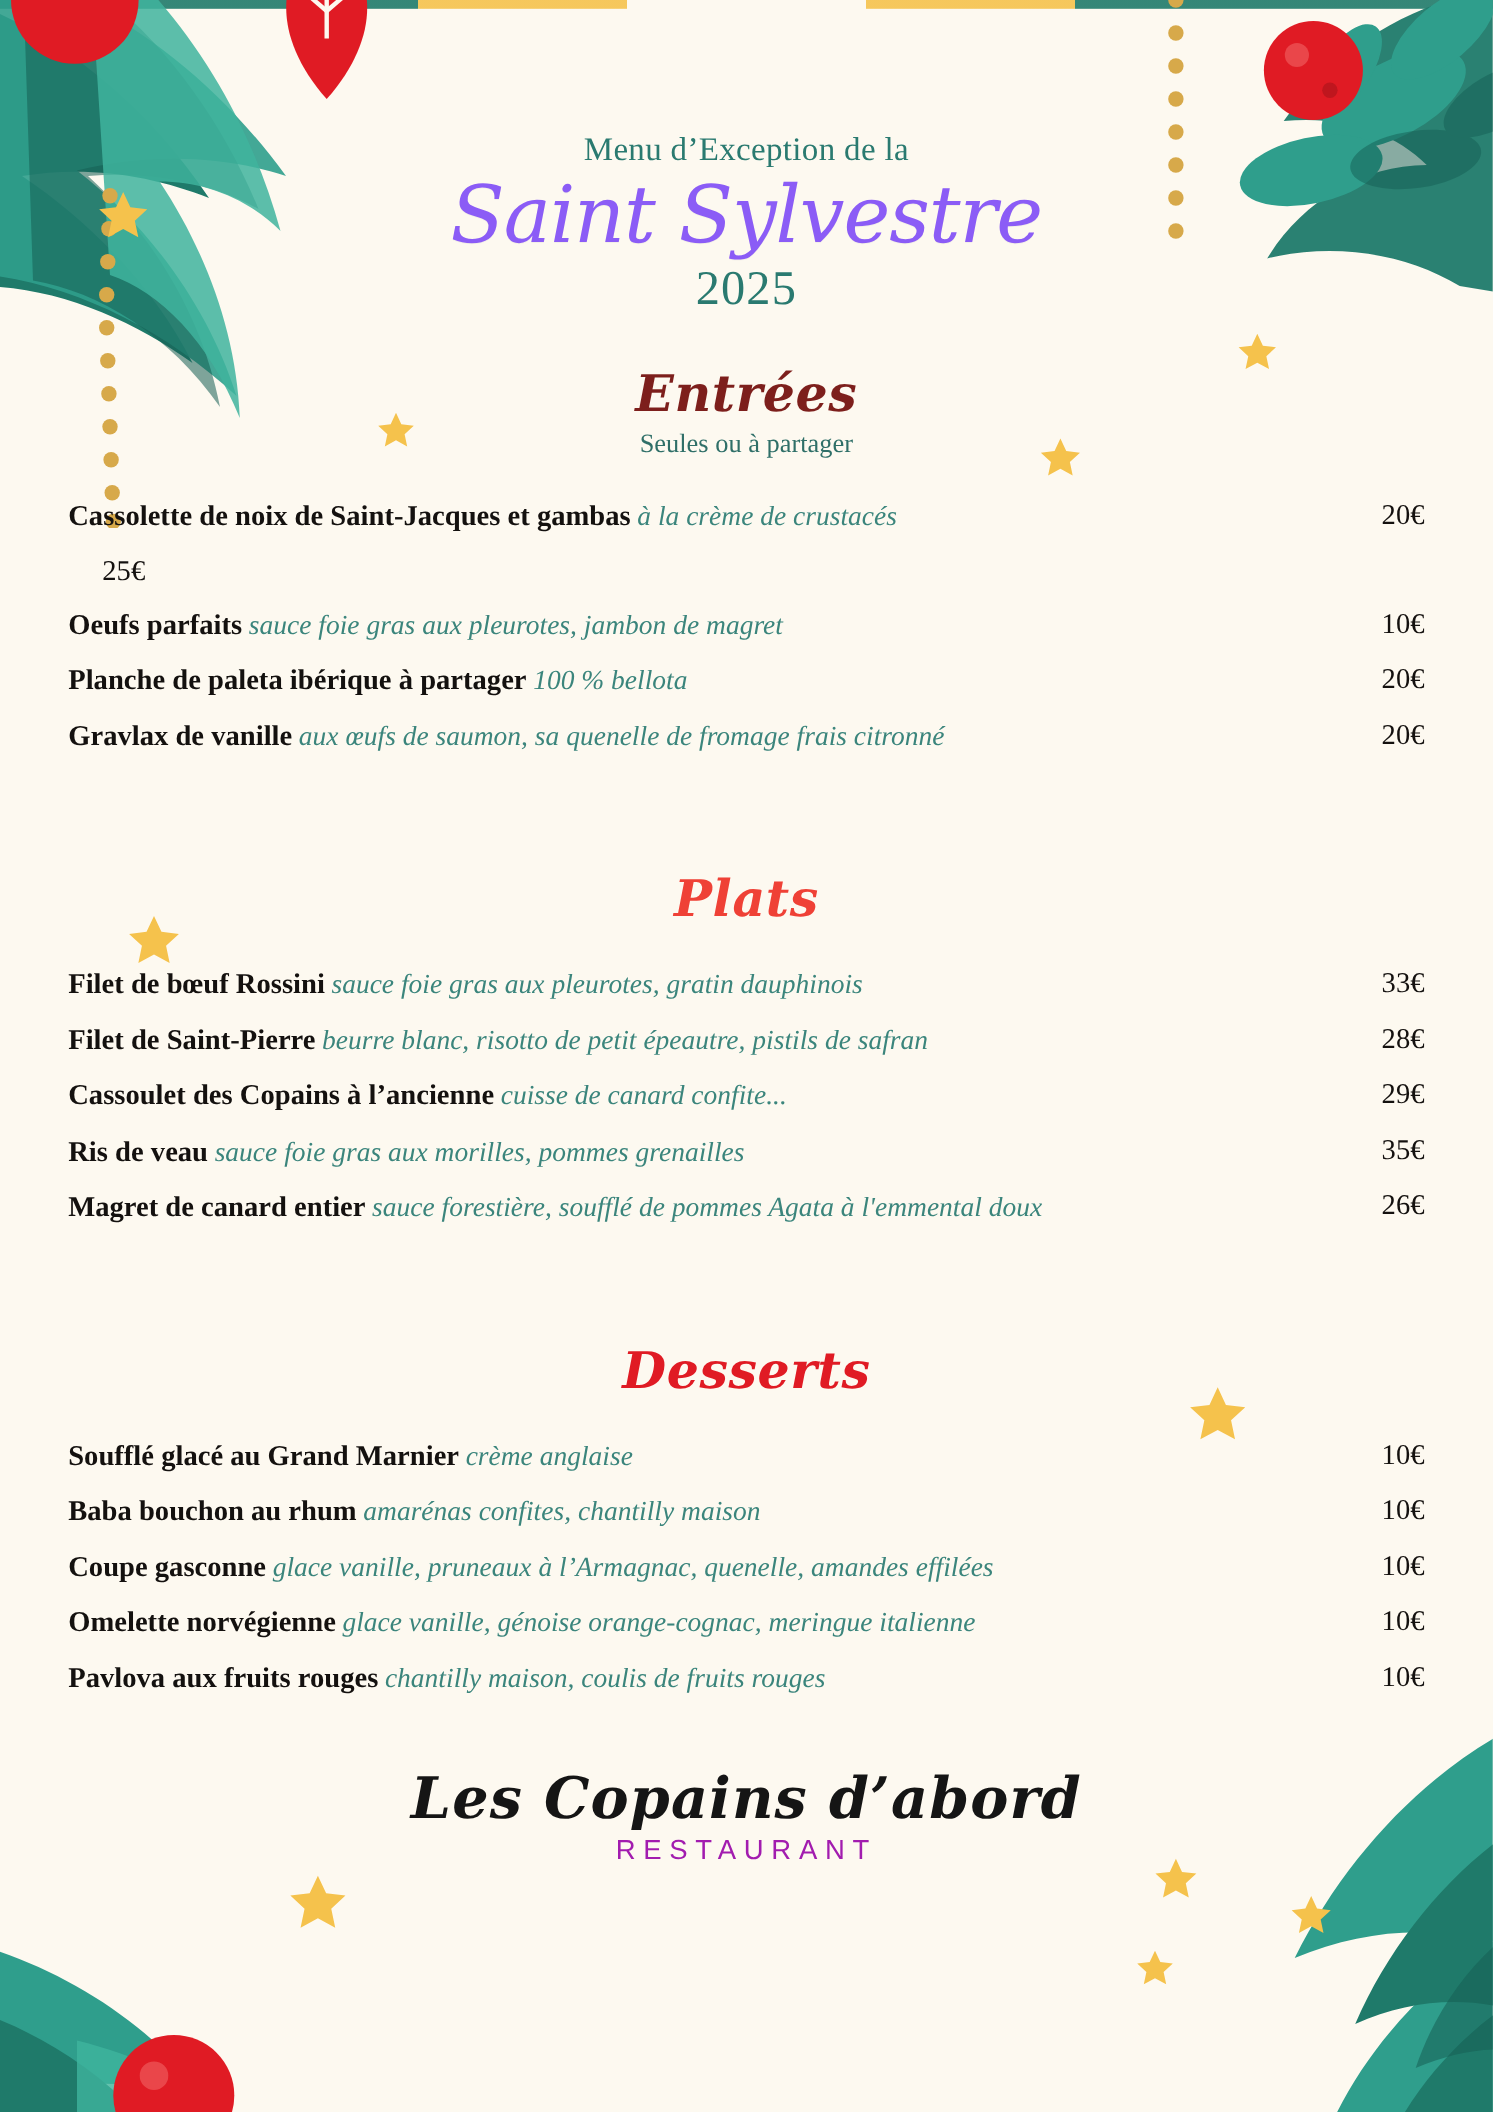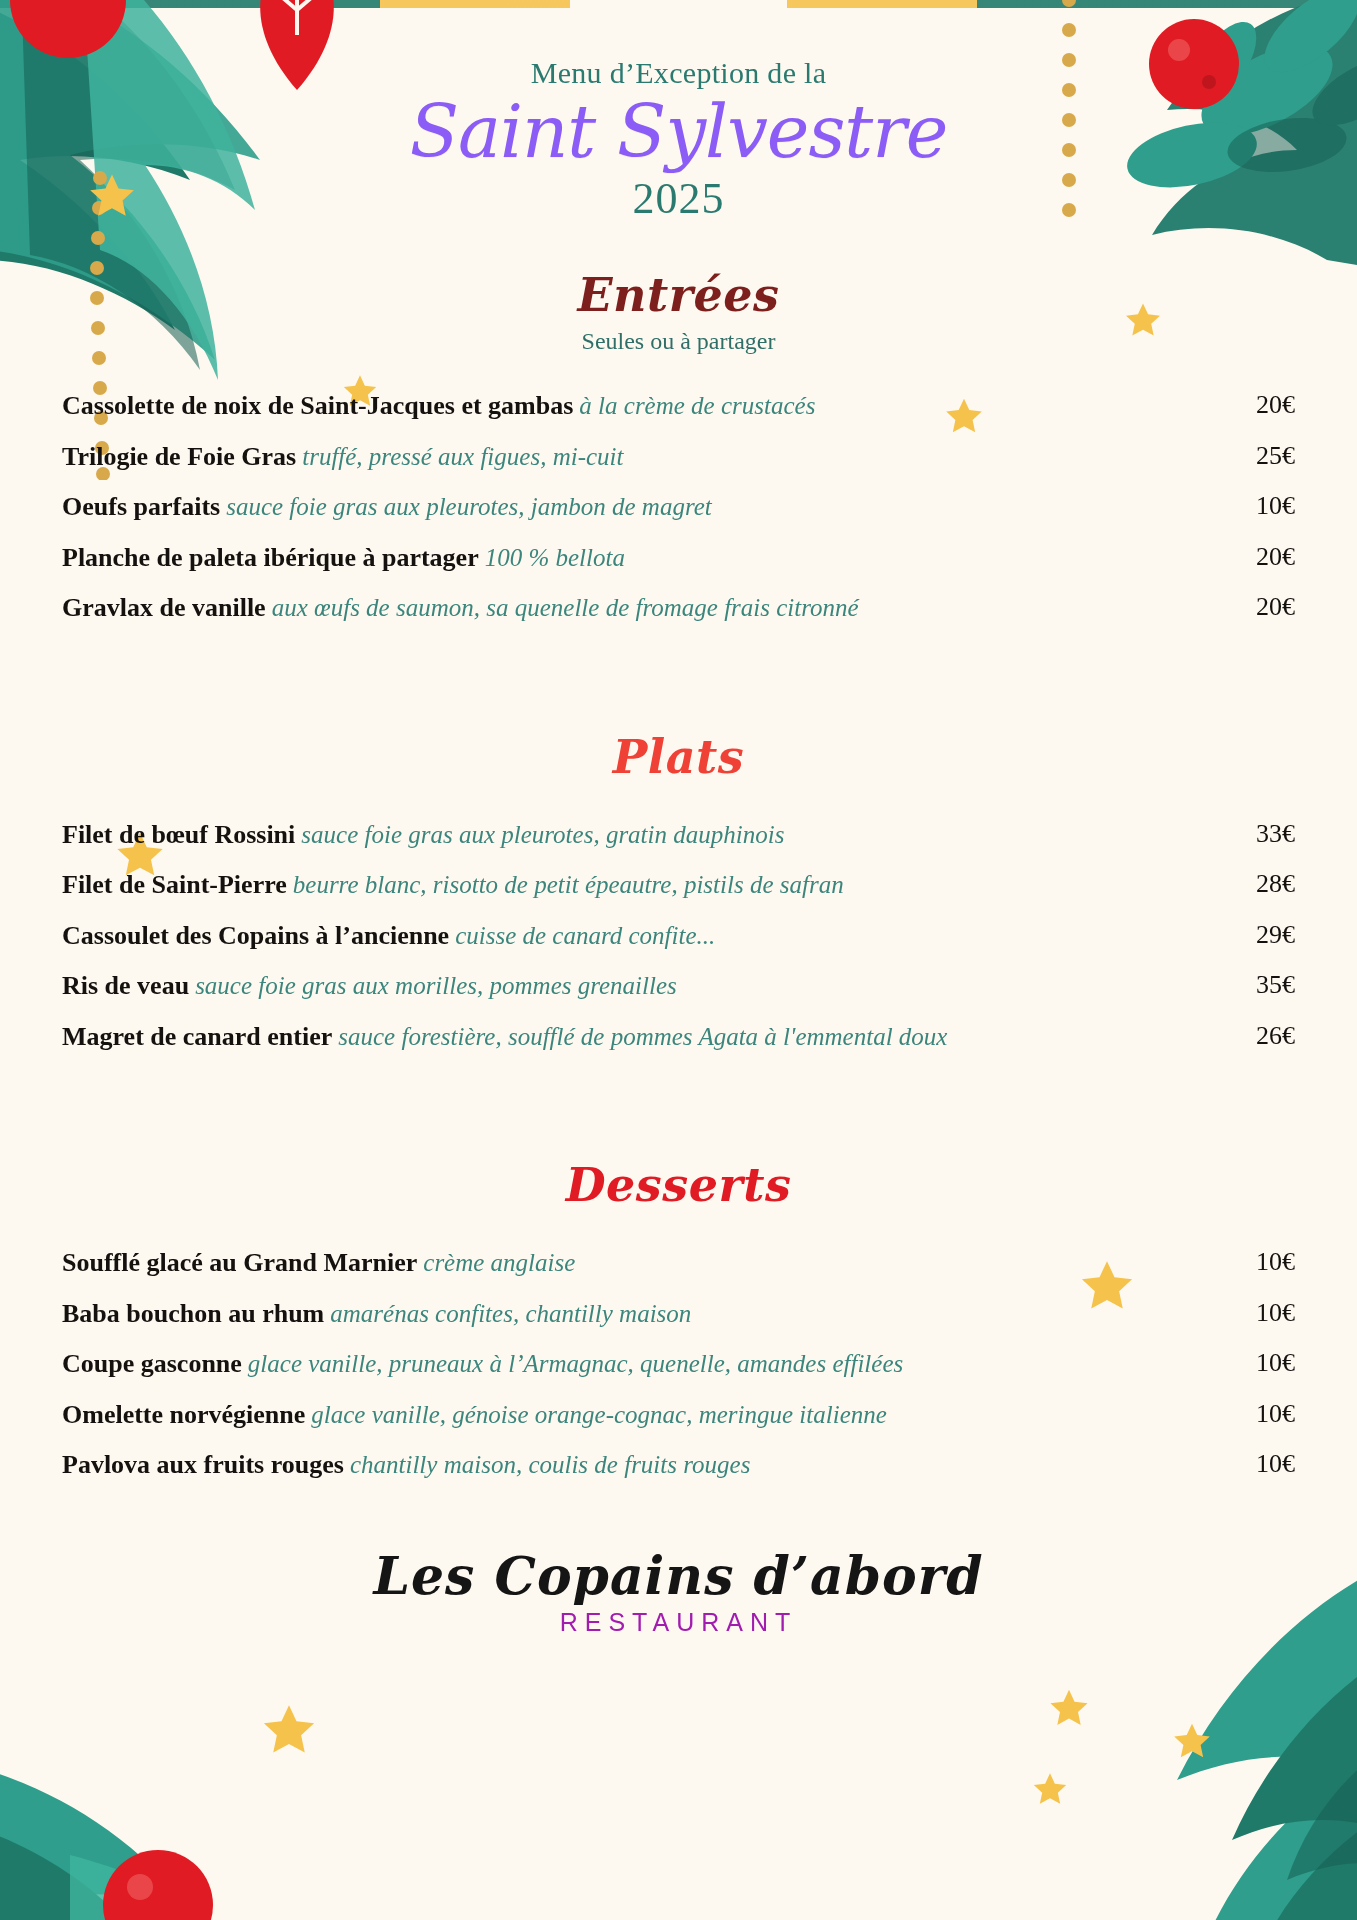--- a/index.html
+++ b/index.html
@@ -36,21 +36,21 @@
     position: relative;
     z-index: 5;
     width: 1357px;
     height: 1920px;
     box-sizing: border-box;
     padding: 0 62px;
   }
 
   .header {
     text-align: center;
-    padding-top: 56px;
+    padding-top: 119px;
   }
   .header .eyebrow {
     font-family: "Liberation Serif", serif;
     font-size: 30px;
     color: #2a7a70;
     letter-spacing: .3px;
   }
   .header .title {
     font-family: "DejaVu Serif", serif;
     font-style: italic;
@@ -353,23 +353,20 @@
     <div class="items">
 
       <div class="item">
         <div class="names">
           <span class="name">Cassolette de noix de Saint-Jacques et gambas</span><span class="desc">à la crème de crustacés</span>
         </div>
         <div class="price">20€</div>
       </div>
 
       <div class="item">
-        <div class="names">
-          <span class="name">Trilogie de Foie Gras</span><span class="desc">truffé, pressé aux  figues, mi-cuit</span>
-        </div>
         <div class="price">25€</div>
       </div>
 
       <div class="item">
         <div class="names">
           <span class="name">Oeufs parfaits</span><span class="desc">sauce foie gras aux pleurotes, jambon de magret</span>
         </div>
         <div class="price">10€</div>
       </div>
 

